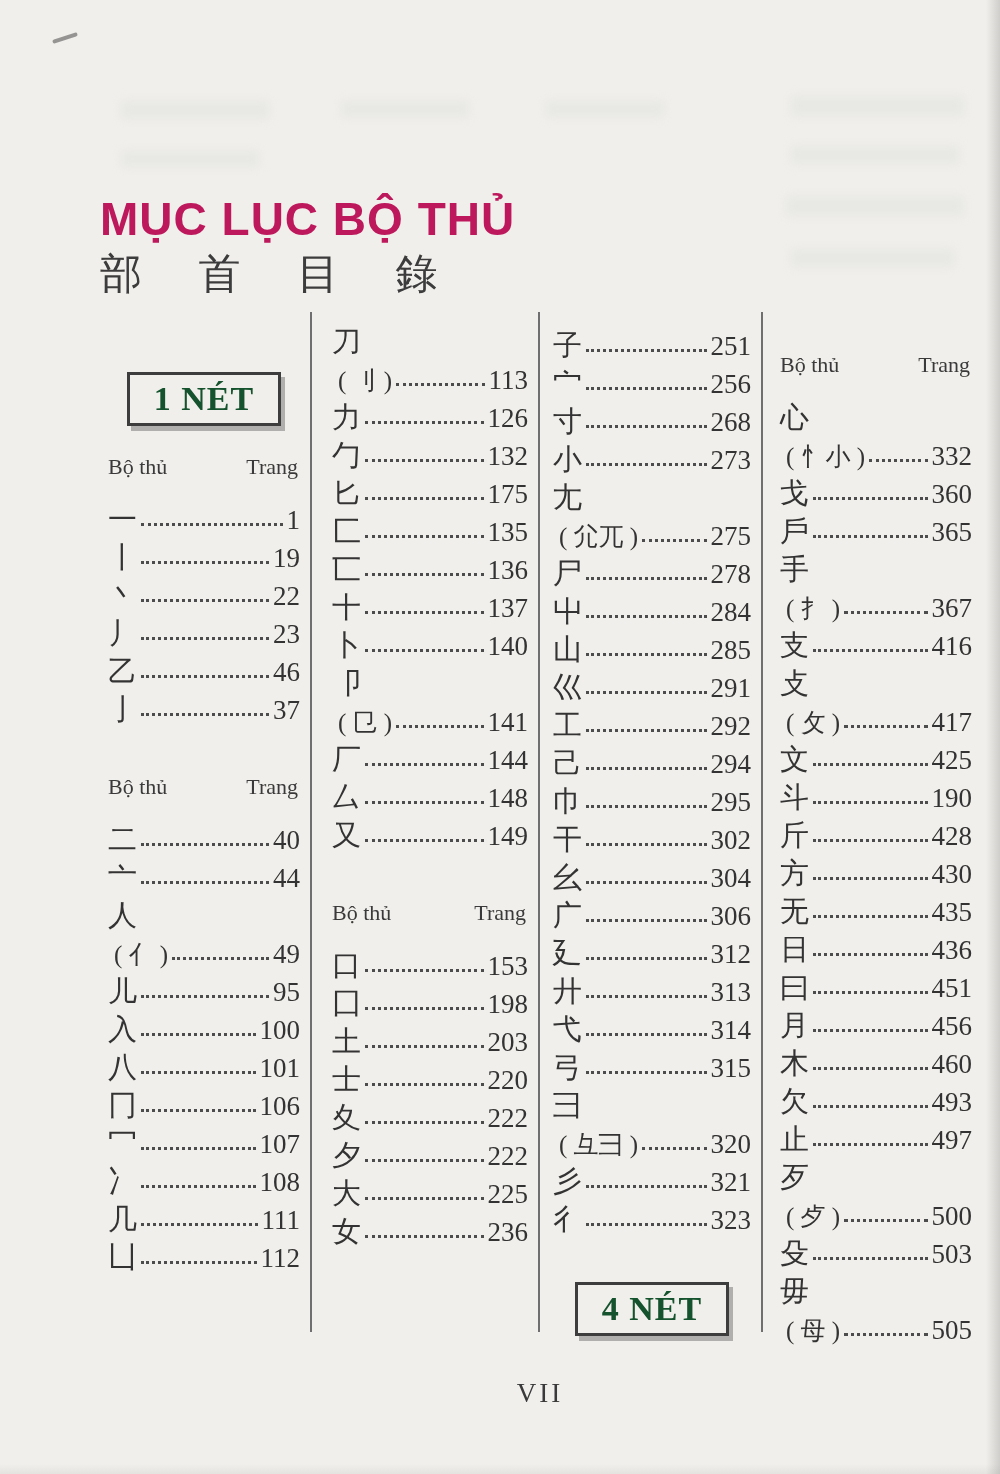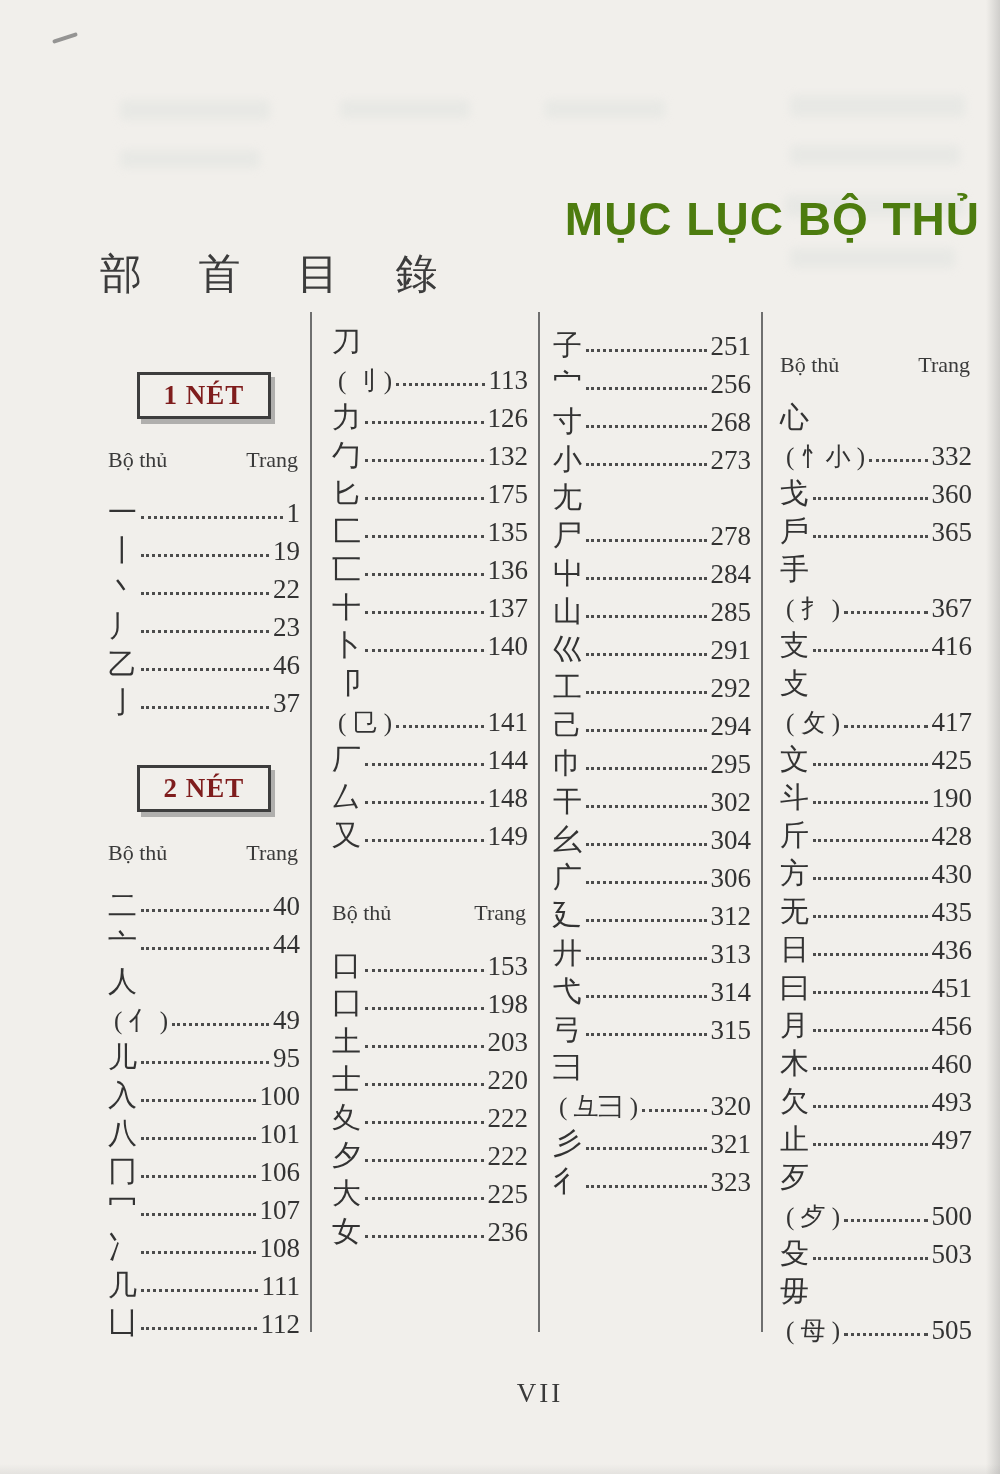--- a/index.html
+++ b/index.html
@@ -13,44 +13,44 @@
   
   .edge-right{position:absolute;top:0;right:0;width:14px;height:100%;
     background:linear-gradient(to left,rgba(120,120,120,.28),rgba(120,120,120,0));}
   .edge-bottom{position:absolute;left:0;bottom:0;width:100%;height:10px;
     background:linear-gradient(to top,rgba(140,140,140,.12),rgba(140,140,140,0));}
   .speck{position:absolute;left:52px;top:36px;width:26px;height:4px;background:#6e6e6e;
     transform:rotate(-18deg);border-radius:2px;opacity:.7;}
   .ghost{position:absolute;background:#d9dedb;opacity:.38;filter:blur(5px);border-radius:4px;}
 
   .title{
-    position:absolute;left:100px;top:192px;width:880px;text-align:right;
+    position:absolute;left:100px;top:192px;width:880px;text-align:left;
     font-family:"Liberation Sans","DejaVu Sans",sans-serif;
-    font-weight:bold;font-size:46px;letter-spacing:1px;color:#4d7c0f;
+    font-weight:bold;font-size:46px;letter-spacing:1px;color:#be185d;
   }
   .subtitle{
     position:absolute;left:100px;top:246px;width:880px;text-align:left;
     font-size:42px;word-spacing:46px;color:#3c3c3c;
   }
 
   .divider{position:absolute;top:312px;height:1020px;width:2px;background:#6f6f6f;}
   #div1{left:310px;} #div2{left:538px;} #div3{left:761px;}
 
   .col{position:absolute;display:flex;flex-direction:column;}
   #col1{left:108px;top:352px;width:192px;}
   #col2{left:332px;top:318px;width:196px;}
   #col3{left:553px;top:322px;width:198px;}
   #col4{left:780px;top:330px;width:192px;}
 
   .net-box{
     align-self:center;margin-top:20px;margin-bottom:6px;
     border:3px solid #3d3d3d;padding:5px 24px;background:transparent;
     box-shadow:4px 5px 0 rgba(80,80,80,.4);
   }
-  .net-label{font-weight:bold;font-size:27px;letter-spacing:1px;color:#7f1d1d;}
+  .net-label{font-weight:bold;font-size:34px;letter-spacing:1px;color:#14532d;}
 
   .colhead{display:flex;justify-content:space-between;align-items:baseline;
     margin:22px 2px 16px 0;font-size:22px;color:#3a3a3a;}
 
   .gap{height:28px;flex:none;}
 
   .entry{display:flex;align-items:flex-end;height:38px;}
   .rad{font-size:29px;line-height:1.05;color:#333;white-space:nowrap;}
   .var{font-size:25px;padding-left:6px;}
   .dots{flex:1;margin:0 4px;border-bottom:3px dotted #4c4c4c;transform:translateY(-8px);min-width:14px;}
@@ -116,21 +116,20 @@
         <span class="rad">乙</span>
         <span class="dots"></span>
         <span class="pg">46</span>
       </div>
       <div class="entry">
         <span class="rad">亅</span>
         <span class="dots"></span>
         <span class="pg">37</span>
       </div>
       <div class="gap"></div>
-      <div class="net-box"><span class="net-label">2 NÉT</span></div>
       <div class="colhead">
         <span class="ch-l">Bộ thủ</span>
         <span class="ch-r">Trang</span>
       </div>
       <div class="entry">
         <span class="rad">二</span>
         <span class="dots"></span>
         <span class="pg">40</span>
       </div>
       <div class="entry">
@@ -324,20 +323,25 @@
       </div>
       <div class="entry">
         <span class="rad">小</span>
         <span class="dots"></span>
         <span class="pg">273</span>
       </div>
       <div class="entry-two">
         <div class="entry l1">
           <span class="rad">尢</span>
         </div>
+        <div class="entry l2">
+          <span class="rad var">( 尣兀 )</span>
+          <span class="dots"></span>
+          <span class="pg">275</span>
+        </div>
       </div>
       <div class="entry">
         <span class="rad">尸</span>
         <span class="dots"></span>
         <span class="pg">278</span>
       </div>
       <div class="entry">
         <span class="rad">屮</span>
         <span class="dots"></span>
         <span class="pg">284</span>
@@ -416,20 +420,21 @@
         <span class="rad">彡</span>
         <span class="dots"></span>
         <span class="pg">321</span>
       </div>
       <div class="entry">
         <span class="rad">彳</span>
         <span class="dots"></span>
         <span class="pg">323</span>
       </div>
       <div class="gap"></div>
+      <div class="net-box"><span class="net-label">4 NÉT</span></div>
     </div>
   <div class="col" id="col4">
       <div class="colhead">
         <span class="ch-l">Bộ thủ</span>
         <span class="ch-r">Trang</span>
       </div>
       <div class="entry-two">
         <div class="entry l1">
           <span class="rad">心</span>
         </div>

